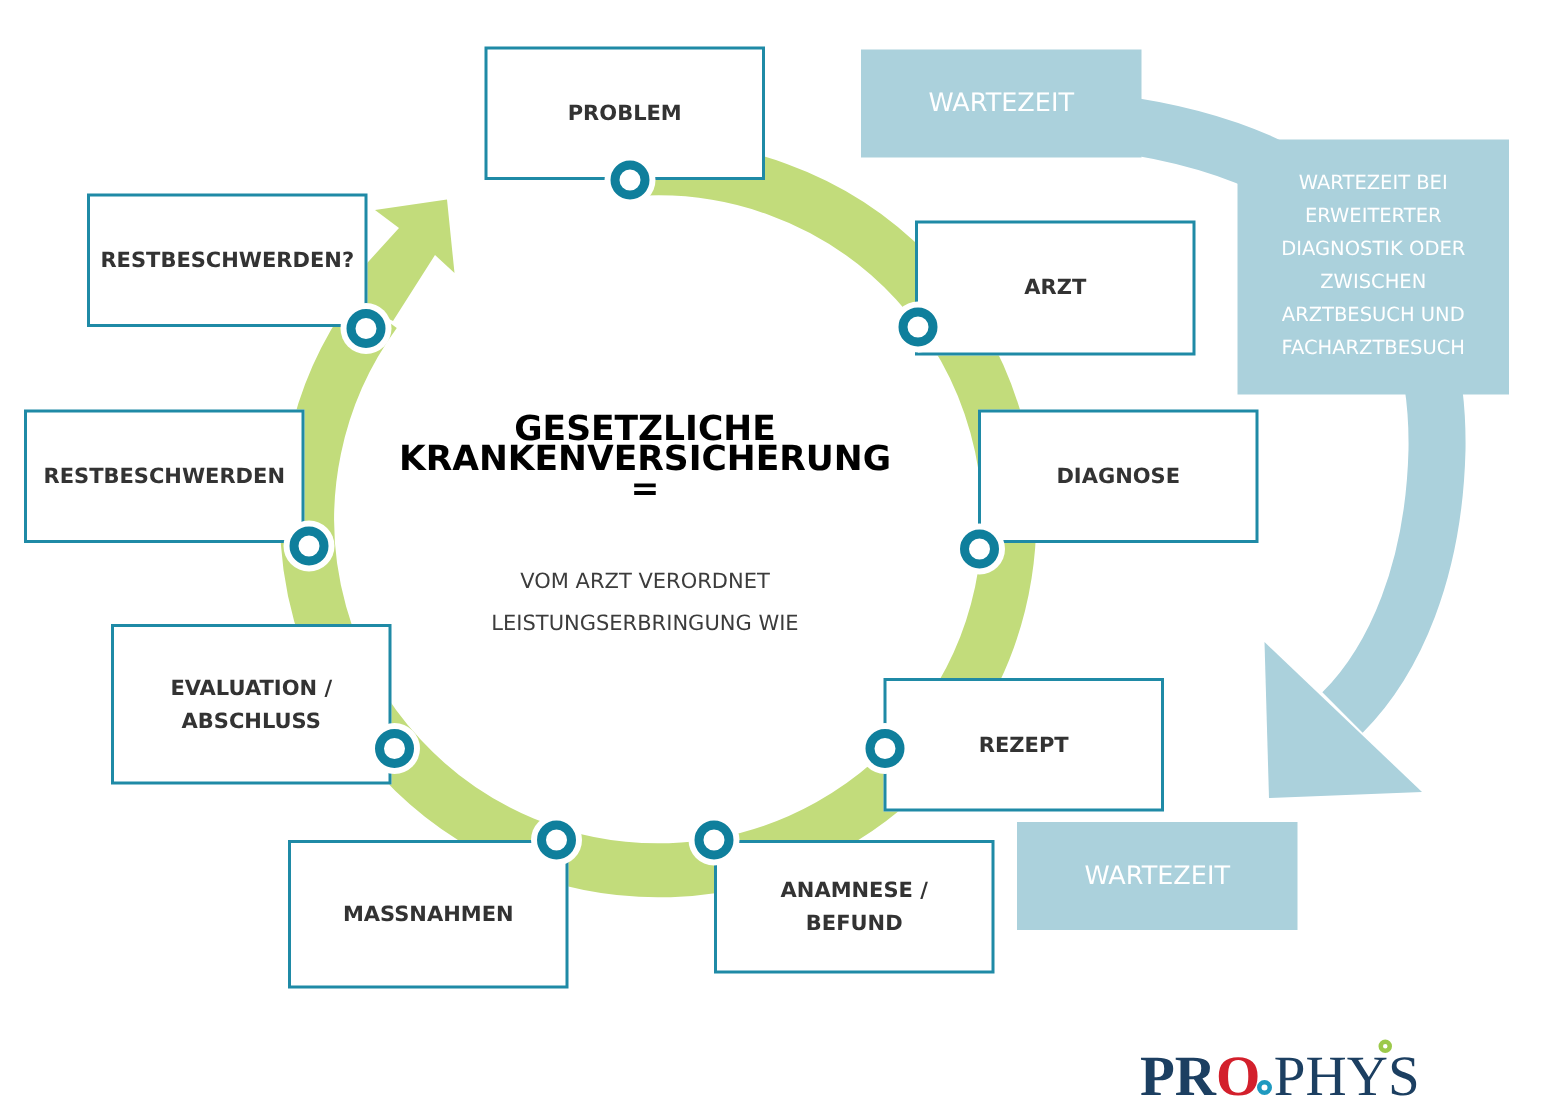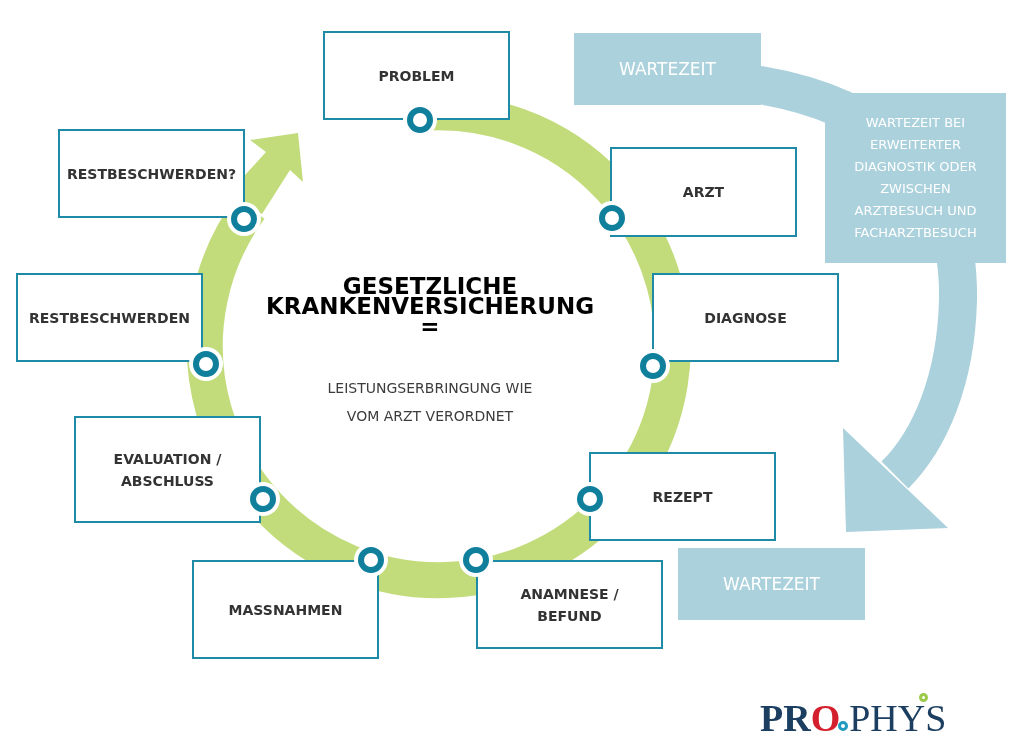--- a/index.html
+++ b/index.html
@@ -88,19 +88,19 @@
 <div class="node" style="left:358px;top:547px;"></div>
 <div class="node" style="left:250px;top:486px;"></div>
 <div class="node" style="left:193px;top:351px;"></div>
 <div class="node" style="left:231px;top:206px;"></div>
 
 <div class="center-title">
   <div>GESETZLICHE KRANKENVERSICHERUNG</div>
   <div>=</div>
 </div>
 <div class="center-sub">
+  <div>VOM ARZT VERORDNET</div>
   <div>LEISTUNGSERBRINGUNG WIE</div>
-  <div>VOM ARZT VERORDNET</div>
 </div>
 
 <div class="logo">
   <span class="pro">PR</span><span class="o">O</span><span style="display:inline-block;width:10px;height:10px;border:3px solid #1f9ac0;border-radius:50%;margin:0 1px 0 -2px;box-sizing:border-box;"></span><span class="phys">PHY</span><span style="position:relative;"><span style="position:absolute;left:-6px;top:-4px;width:9px;height:9px;border:3px solid #9cc94a;border-radius:50%;box-sizing:border-box;"></span><span class="phys">S</span></span>
 </div>
 
 </body></html>

